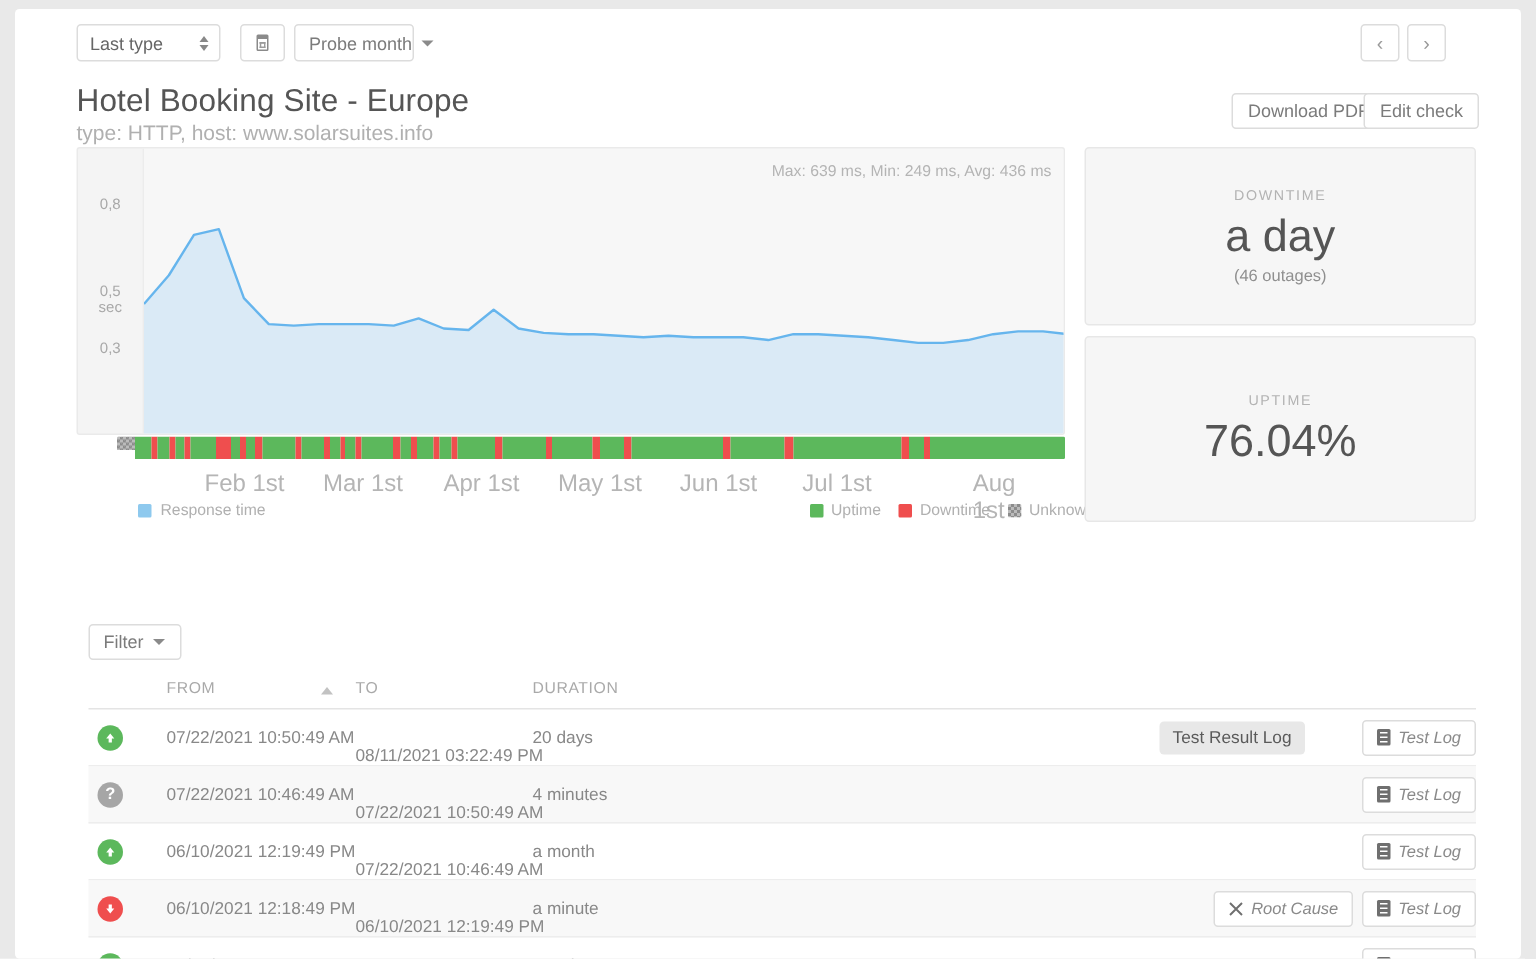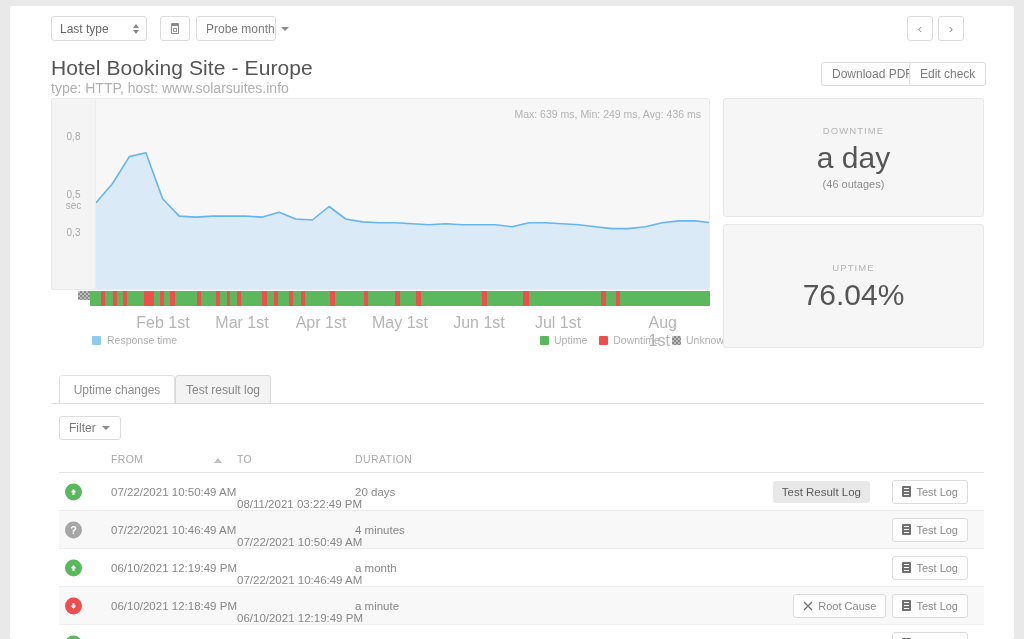--- a/index.html
+++ b/index.html
@@ -220,21 +220,21 @@
   .status-ico.down { background: #ef4e4e; }
   .status-ico.unknown { background: #a6a6a6; }
   .status-ico svg { display:block; }
   .q { color:#fff; font-size:11px; font-weight:bold; line-height:1; }
 
   .cell { position: absolute; top: 50%; transform: translateY(-50%); font-size: 11.5px; color: #888; white-space: nowrap; }
   .c-from { left: 52px; }
   .c-to { left: 178px; margin-top: 12px; }
   .c-dur { left: 296px; }
 
-  .row-actions { position: absolute; right: 16px; top: 50%; transform: translateY(-50%); display:flex; gap: 6px; }
+  .row-actions { position: absolute; right: 0; top: 50%; transform: translateY(-50%); display:flex; gap: 6px; font-style: italic; }
   .act-btn {
     display: inline-flex; align-items: center; gap: 5px;
     height: 24px; padding: 0 9px;
     border: 1px solid #dcdcdc; border-radius: 3px;
     background: #fff; color: #8a8a8a; font-size: 11px;
     cursor: pointer;
   }
   .doc-ico { width: 9px; height: 11px; background: #6f6f6f; border-radius: 1px; position: relative; }
   .doc-ico::after {
     content:""; position:absolute; left:2px; top:2px; right:2px; height:1px;
@@ -381,24 +381,20 @@
     <div class="stat-label">DOWNTIME</div>
     <div class="stat-value">a day</div>
     <div class="stat-sub">(46 outages)</div>
   </div>
 
   <div class="stat-card" id="uptime-card">
     <div class="stat-label">UPTIME</div>
     <div class="stat-value">76.04%</div>
   </div>
 
-  <div class="tabs">
-    <div class="tab" id="tab-uptime">Uptime changes</div>
-    <div class="tab active" id="tab-testlog">Test result log</div>
-  </div>
 
   <div class="btn filter-btn">
     <span>Filter</span>
     <span class="caret"></span>
   </div>
 
   <div class="table">
     <div class="thead">
       <div class="th th-from">FROM</div>
       <div class="sort-arrow"></div>

